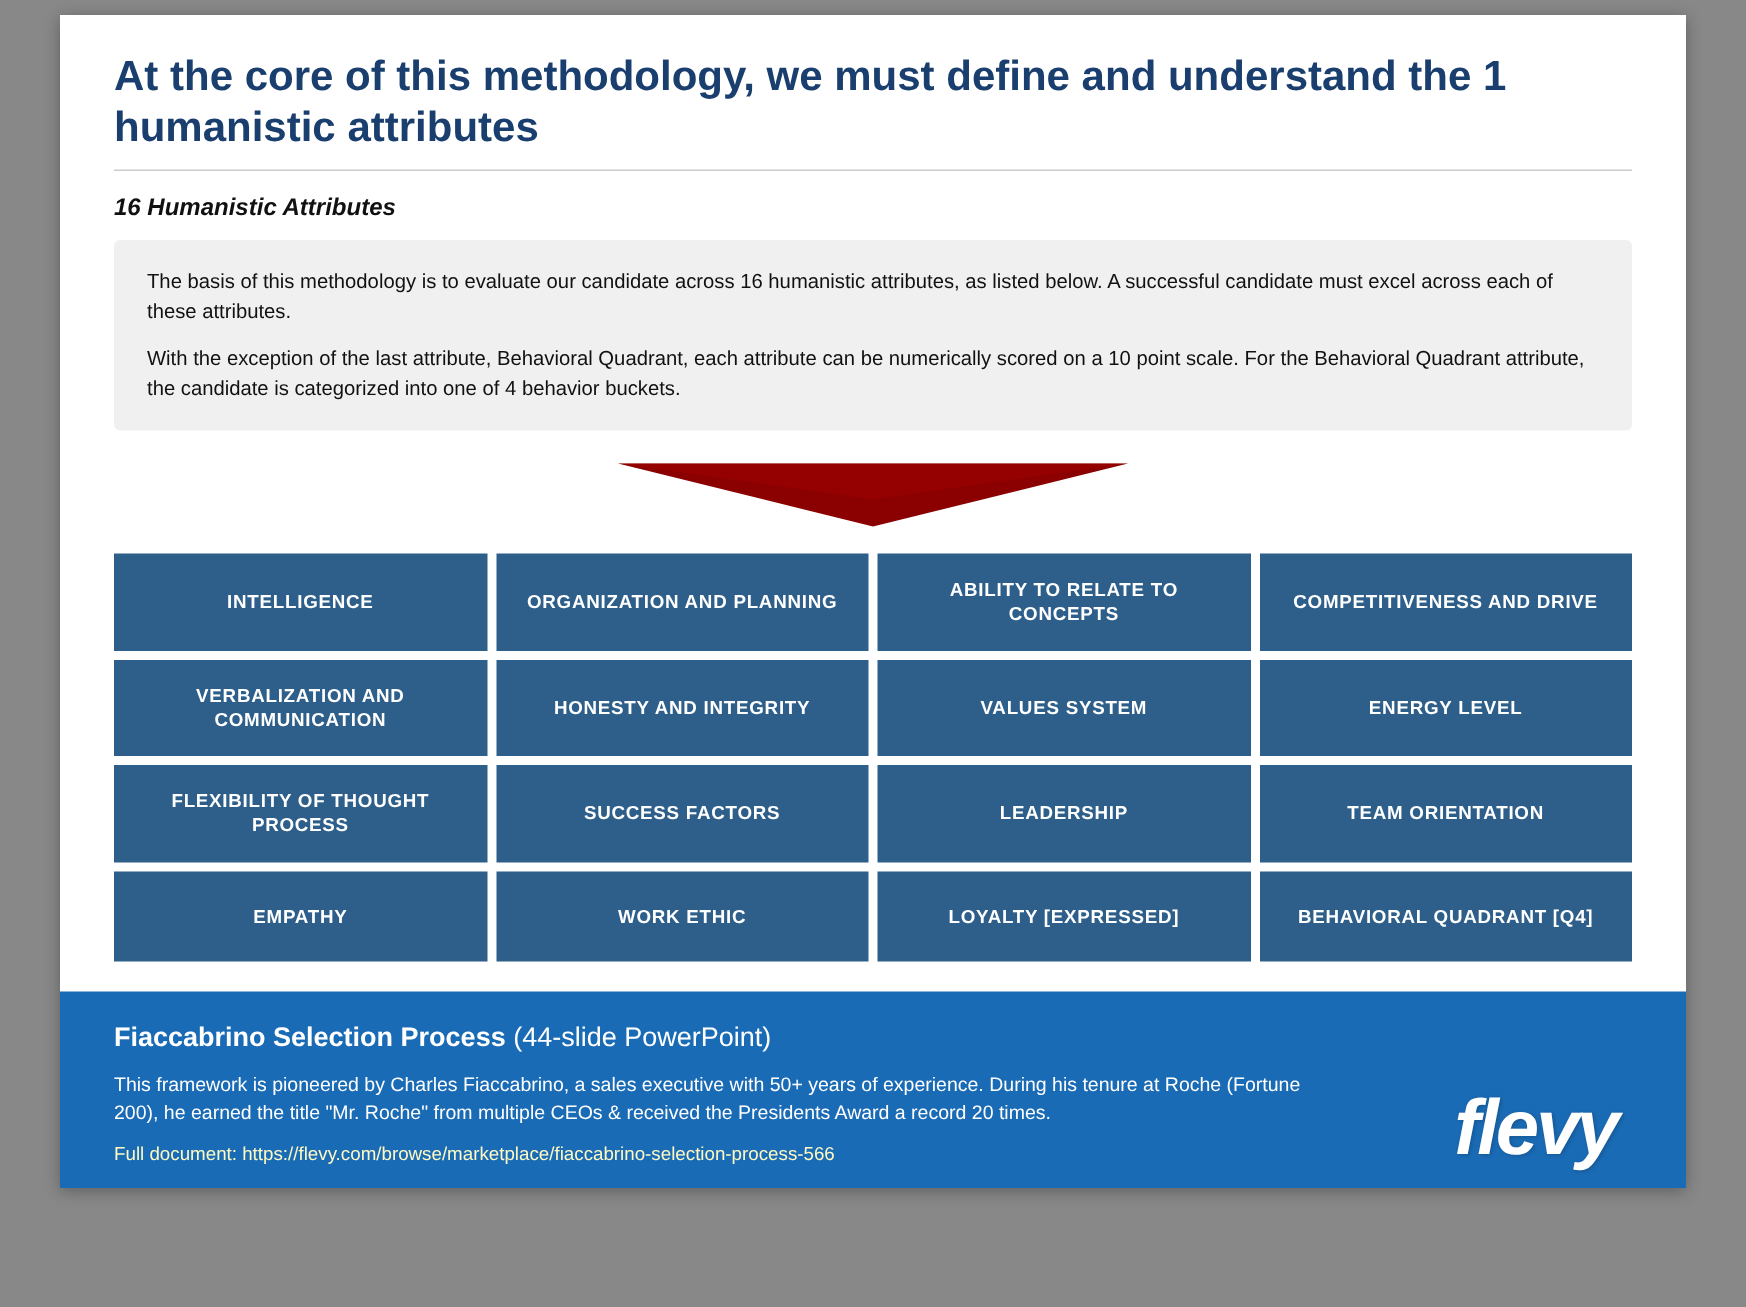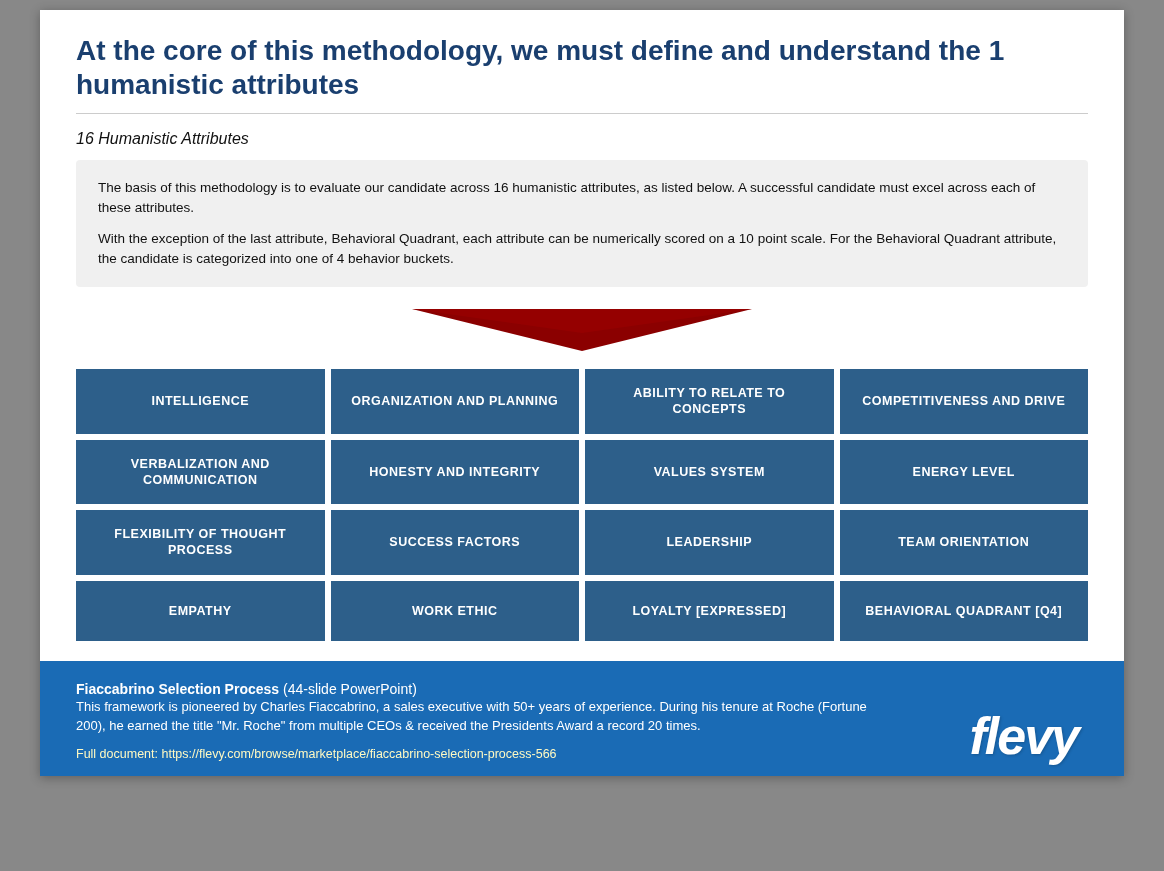--- a/index.html
+++ b/index.html
@@ -25,21 +25,21 @@
       color: #1a3f6f;
       font-size: 28px;
       font-weight: bold;
       line-height: 1.2;
       margin-bottom: 16px;
       padding-bottom: 12px;
       border-bottom: 1px solid #ccc;
     }
     .section-title {
       font-size: 16px;
-      font-weight: normal;
+      font-weight: bold;
       font-style: italic;
       color: #111;
       margin-bottom: 12px;
     }
     .info-box {
       background: #f0f0f0;
       border-radius: 4px;
       padding: 18px 22px;
       margin-bottom: 18px;
     }
@@ -83,23 +83,23 @@
       line-height: 1.3;
     }
 
     
     .footer {
       background: #1a6bb5;
       padding: 20px 36px 14px 36px;
       color: #fff;
     }
     .footer-title {
-      font-size: 14px;
-      font-weight: bold;
-      margin-bottom: 0;
+      font-size: 18px;
+      font-weight: bold;
+      margin-bottom: 11px;
     }
     .footer-title span.normal {
       font-weight: normal;
     }
     .footer-desc {
       font-size: 13px;
       line-height: 1.5;
       max-width: 800px;
       margin-bottom: 8px;
     }

